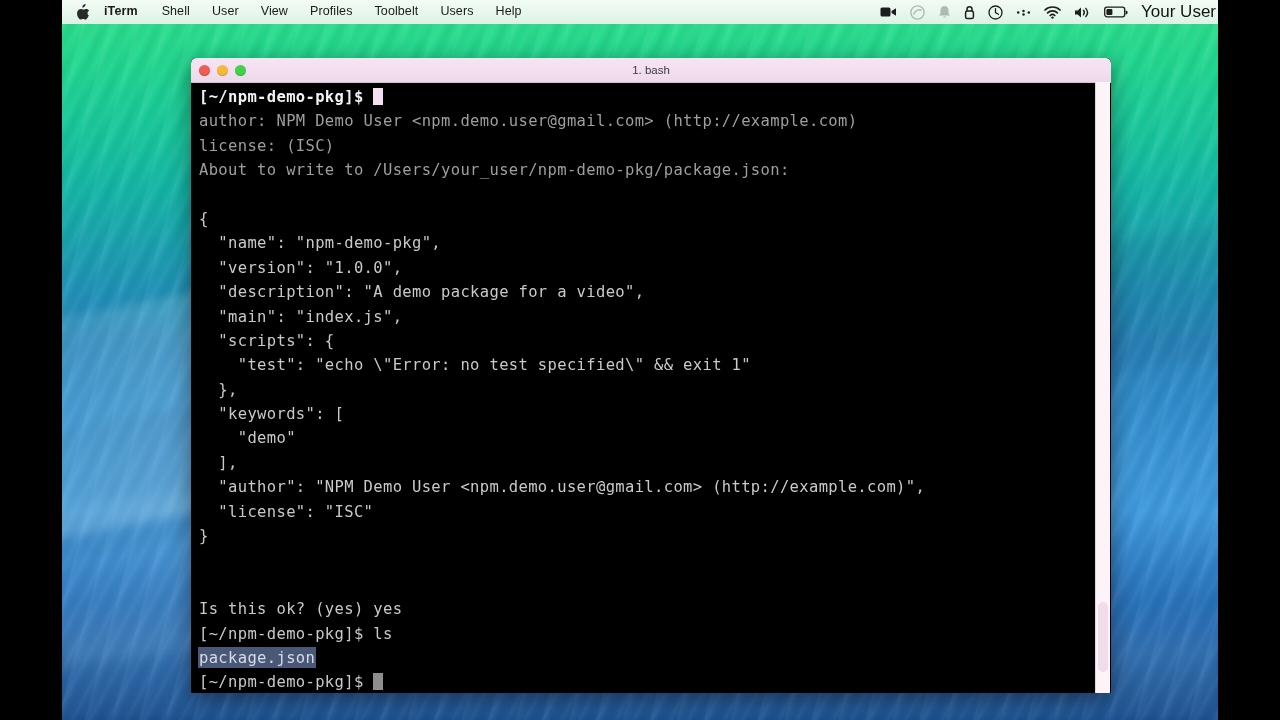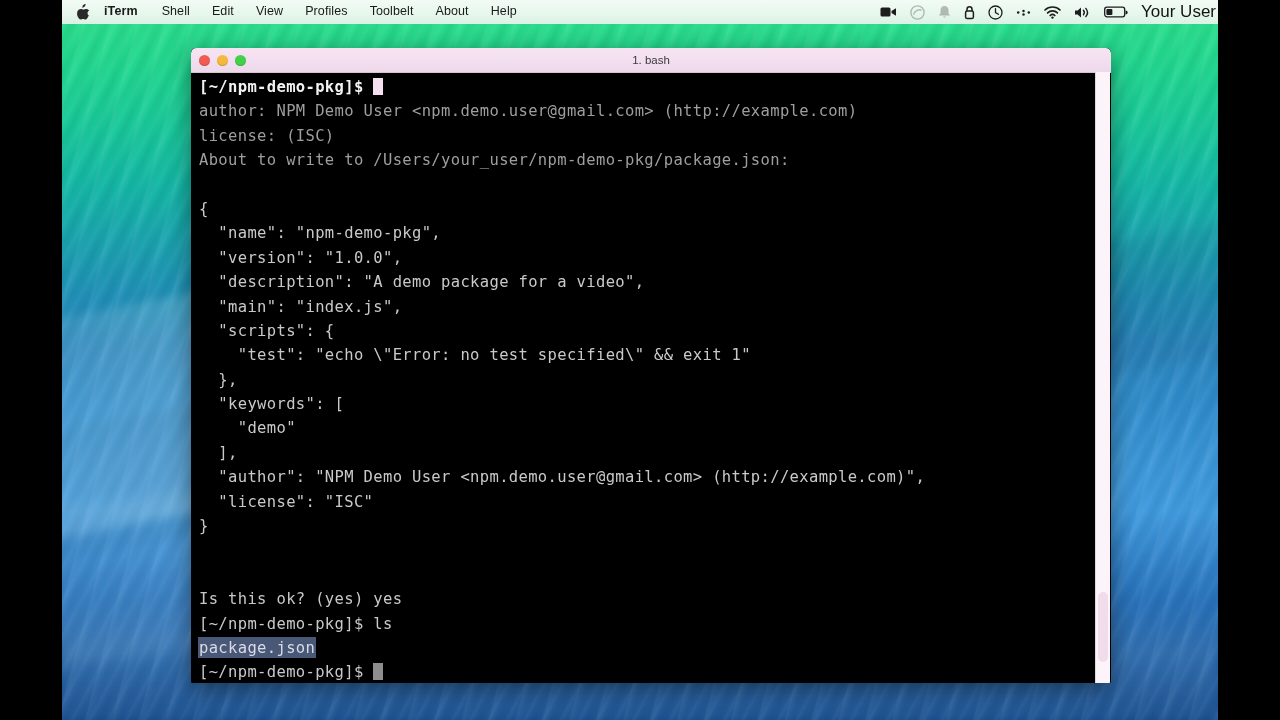--- a/index.html
+++ b/index.html
@@ -176,21 +176,21 @@
   .user-name {
     font-size: 17px;
     color: #141414;
     white-space: nowrap;
   }
 
   
   #terminal-window {
     position: absolute;
     left: 191px;
-    top: 48px;
+    top: 58px;
     width: 920px;
     height: 635px;
     z-index: 30;
     box-shadow: 0 6px 22px rgba(0,0,0,0.45);
     border-radius: 5px 5px 2px 2px;
     background: #000;
     overflow: hidden;
   }
   #titlebar {
     position: relative;
@@ -325,25 +325,25 @@
 
   <div id="menubar">
     <div class="menu-left">
       <span class="apple-logo">
         <svg width="13" height="16" viewBox="0 0 13 16" aria-hidden="true">
           <path fill="#2a2a2a" d="M8.6 0c.1 1-.3 1.9-.9 2.6-.6.7-1.5 1.2-2.4 1.1-.1-1 .4-2 .9-2.6C6.9.5 7.9 0 8.6 0zM11.6 11.7c-.3.8-.5 1.1-.9 1.8-.6.9-1.4 2.1-2.4 2.1-.9 0-1.1-.6-2.3-.6s-1.5.6-2.3.6c-1 0-1.8-1-2.4-2C.1 11.9-.5 8.8.8 6.7c.7-1.1 1.8-1.8 3-1.8 1.1 0 1.8.6 2.8.6.9 0 1.5-.6 2.8-.6 1 0 2.1.6 2.8 1.6-2.5 1.4-2.1 5 .4 5.2z"></path>
         </svg>
       </span>
       <span class="menu-item app-name">iTerm</span>
       <span class="menu-item">Shell</span>
-      <span class="menu-item">Edit</span>
+      <span class="menu-item">User</span>
       <span class="menu-item">View</span>
       <span class="menu-item">Profiles</span>
       <span class="menu-item">Toolbelt</span>
-      <span class="menu-item">About</span>
+      <span class="menu-item">Users</span>
       <span class="menu-item">Help</span>
     </div>
 
     <div class="menu-right">
       <span class="status-icon">
         <svg width="17" height="12" viewBox="0 0 17 12">
             <rect x="0.5" y="1.5" width="10" height="9" rx="1.6" fill="#1d1d1d"></rect>
             <path d="M11.5 5 L16 2.2 L16 9.8 L11.5 7 Z" fill="#1d1d1d"></path>
           </svg>
       </span>

